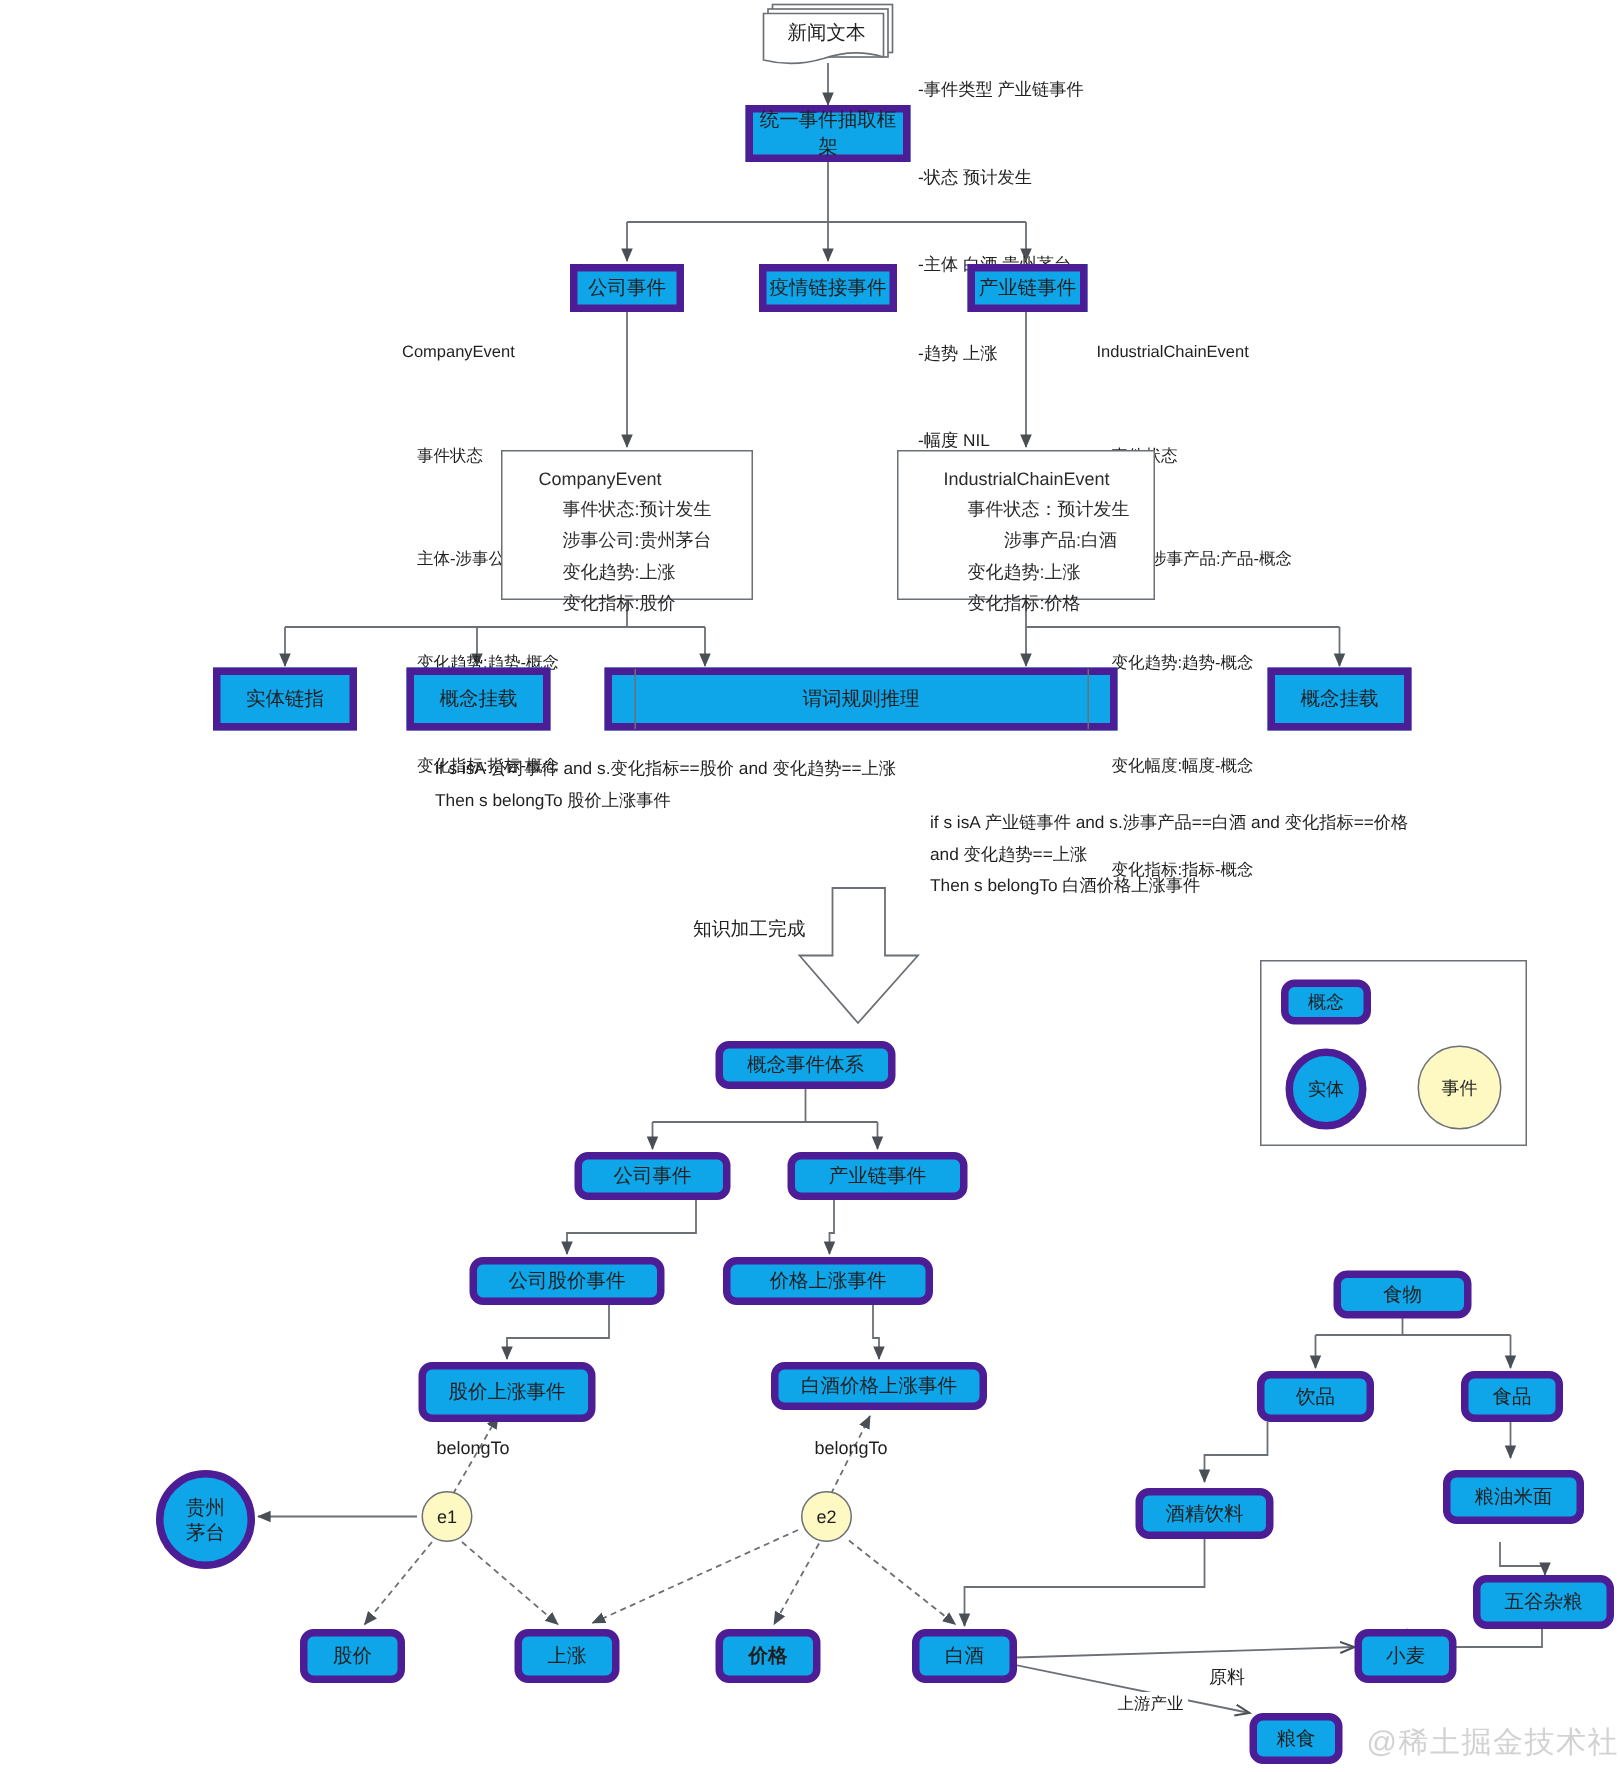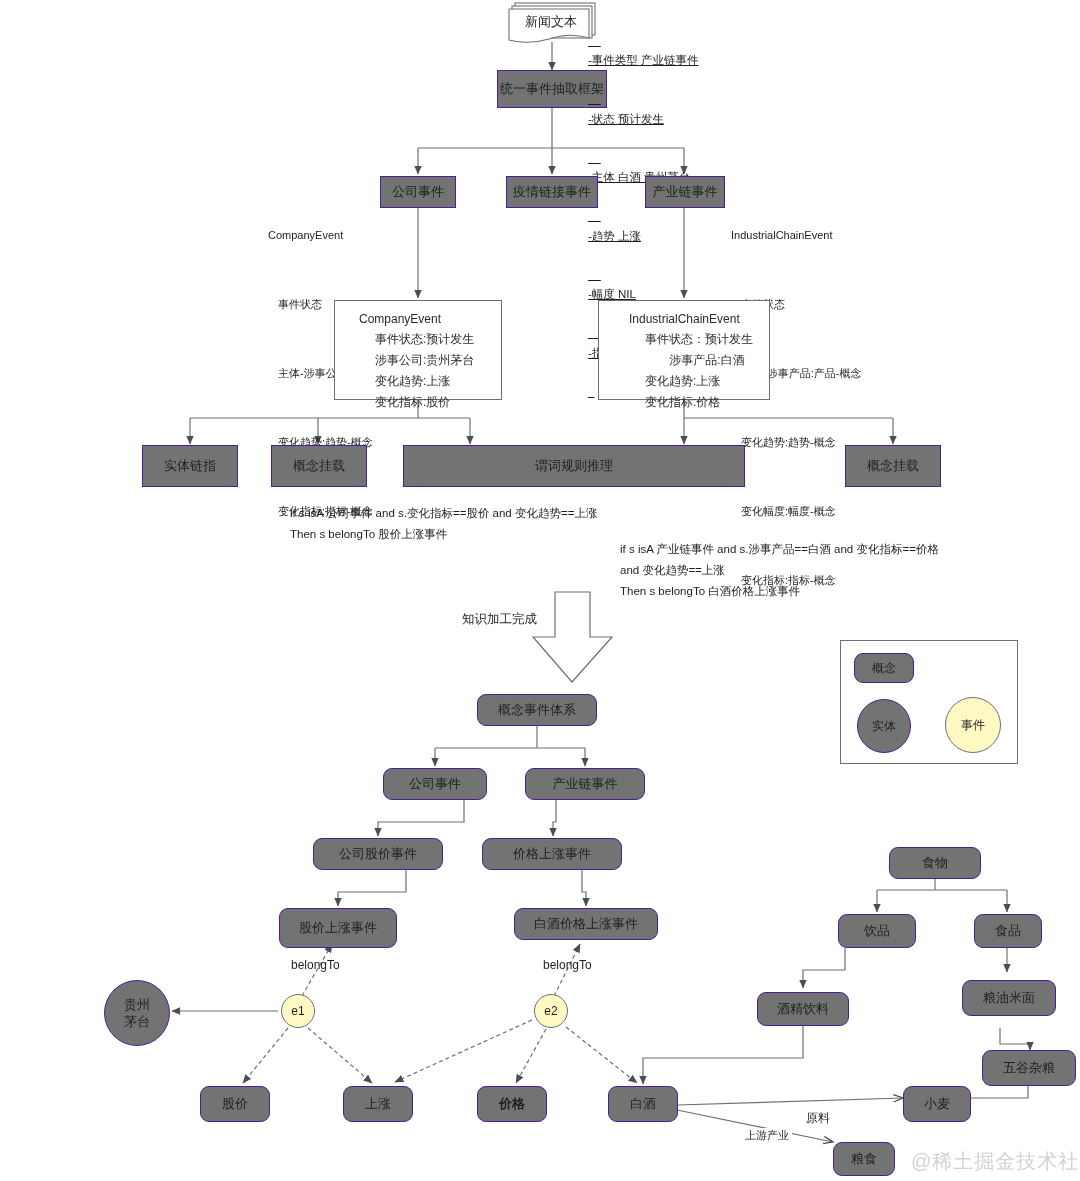--- a/index.html
+++ b/index.html
@@ -21,22 +21,22 @@
     width:1080px;height:1181px;
     pointer-events:none;
   }
   .node{
     position:absolute;
     box-sizing:border-box;
     display:flex;
     align-items:center;
     justify-content:center;
     text-align:center;
-    background:#737373;
-    border:1px solid #4c1d95;
+    background:#0ea5e9;
+    border:5px solid #4c1d95;
     font-size:13px;
     line-height:1.35;
     color:#1f1f1f;
     z-index:2;
   }
   .rect{border-radius:0;}
   .round{border-radius:9px;}
   .circle{border-radius:50%;}
   .ev{
     background:#fef9c3;
@@ -201,21 +201,21 @@
         <rect x="8" y="1" width="80" height="32"></rect>
         <rect x="5" y="4" width="80" height="32"></rect>
         <path d="M2,7 H82 V36 q-20,-6 -40,1 q-20,6 -40,1 Z"></path>
       </g>
     </svg>
   </div>
   <div class="label" style="left:518px;top:13px;width:66px;text-align:center;font-size:13px;">新闻文本</div>
 
   <div class="node rect" style="left:497px;top:70px;width:110px;height:38px;">统一事件抽取框架</div>
 
-  <div class="textblock" style="left:588px;top:12px;width:210px;text-decoration:underline;">
+  <div class="textblock" style="left:612px;top:12px;width:210px;">
     <div>-事件类型 产业链事件</div>
     <div>-状态 预计发生</div>
     <div>-主体 白酒 贵州茅台</div>
     <div>-趋势 上涨</div>
     <div>-幅度 NIL</div>
     <div>-指标 价格 股价</div>
   </div>
 
   <div class="node rect" style="left:380px;top:176px;width:76px;height:32px;">公司事件</div>
   <div class="node rect" style="left:506px;top:176px;width:92px;height:32px;">疫情链接事件</div>

